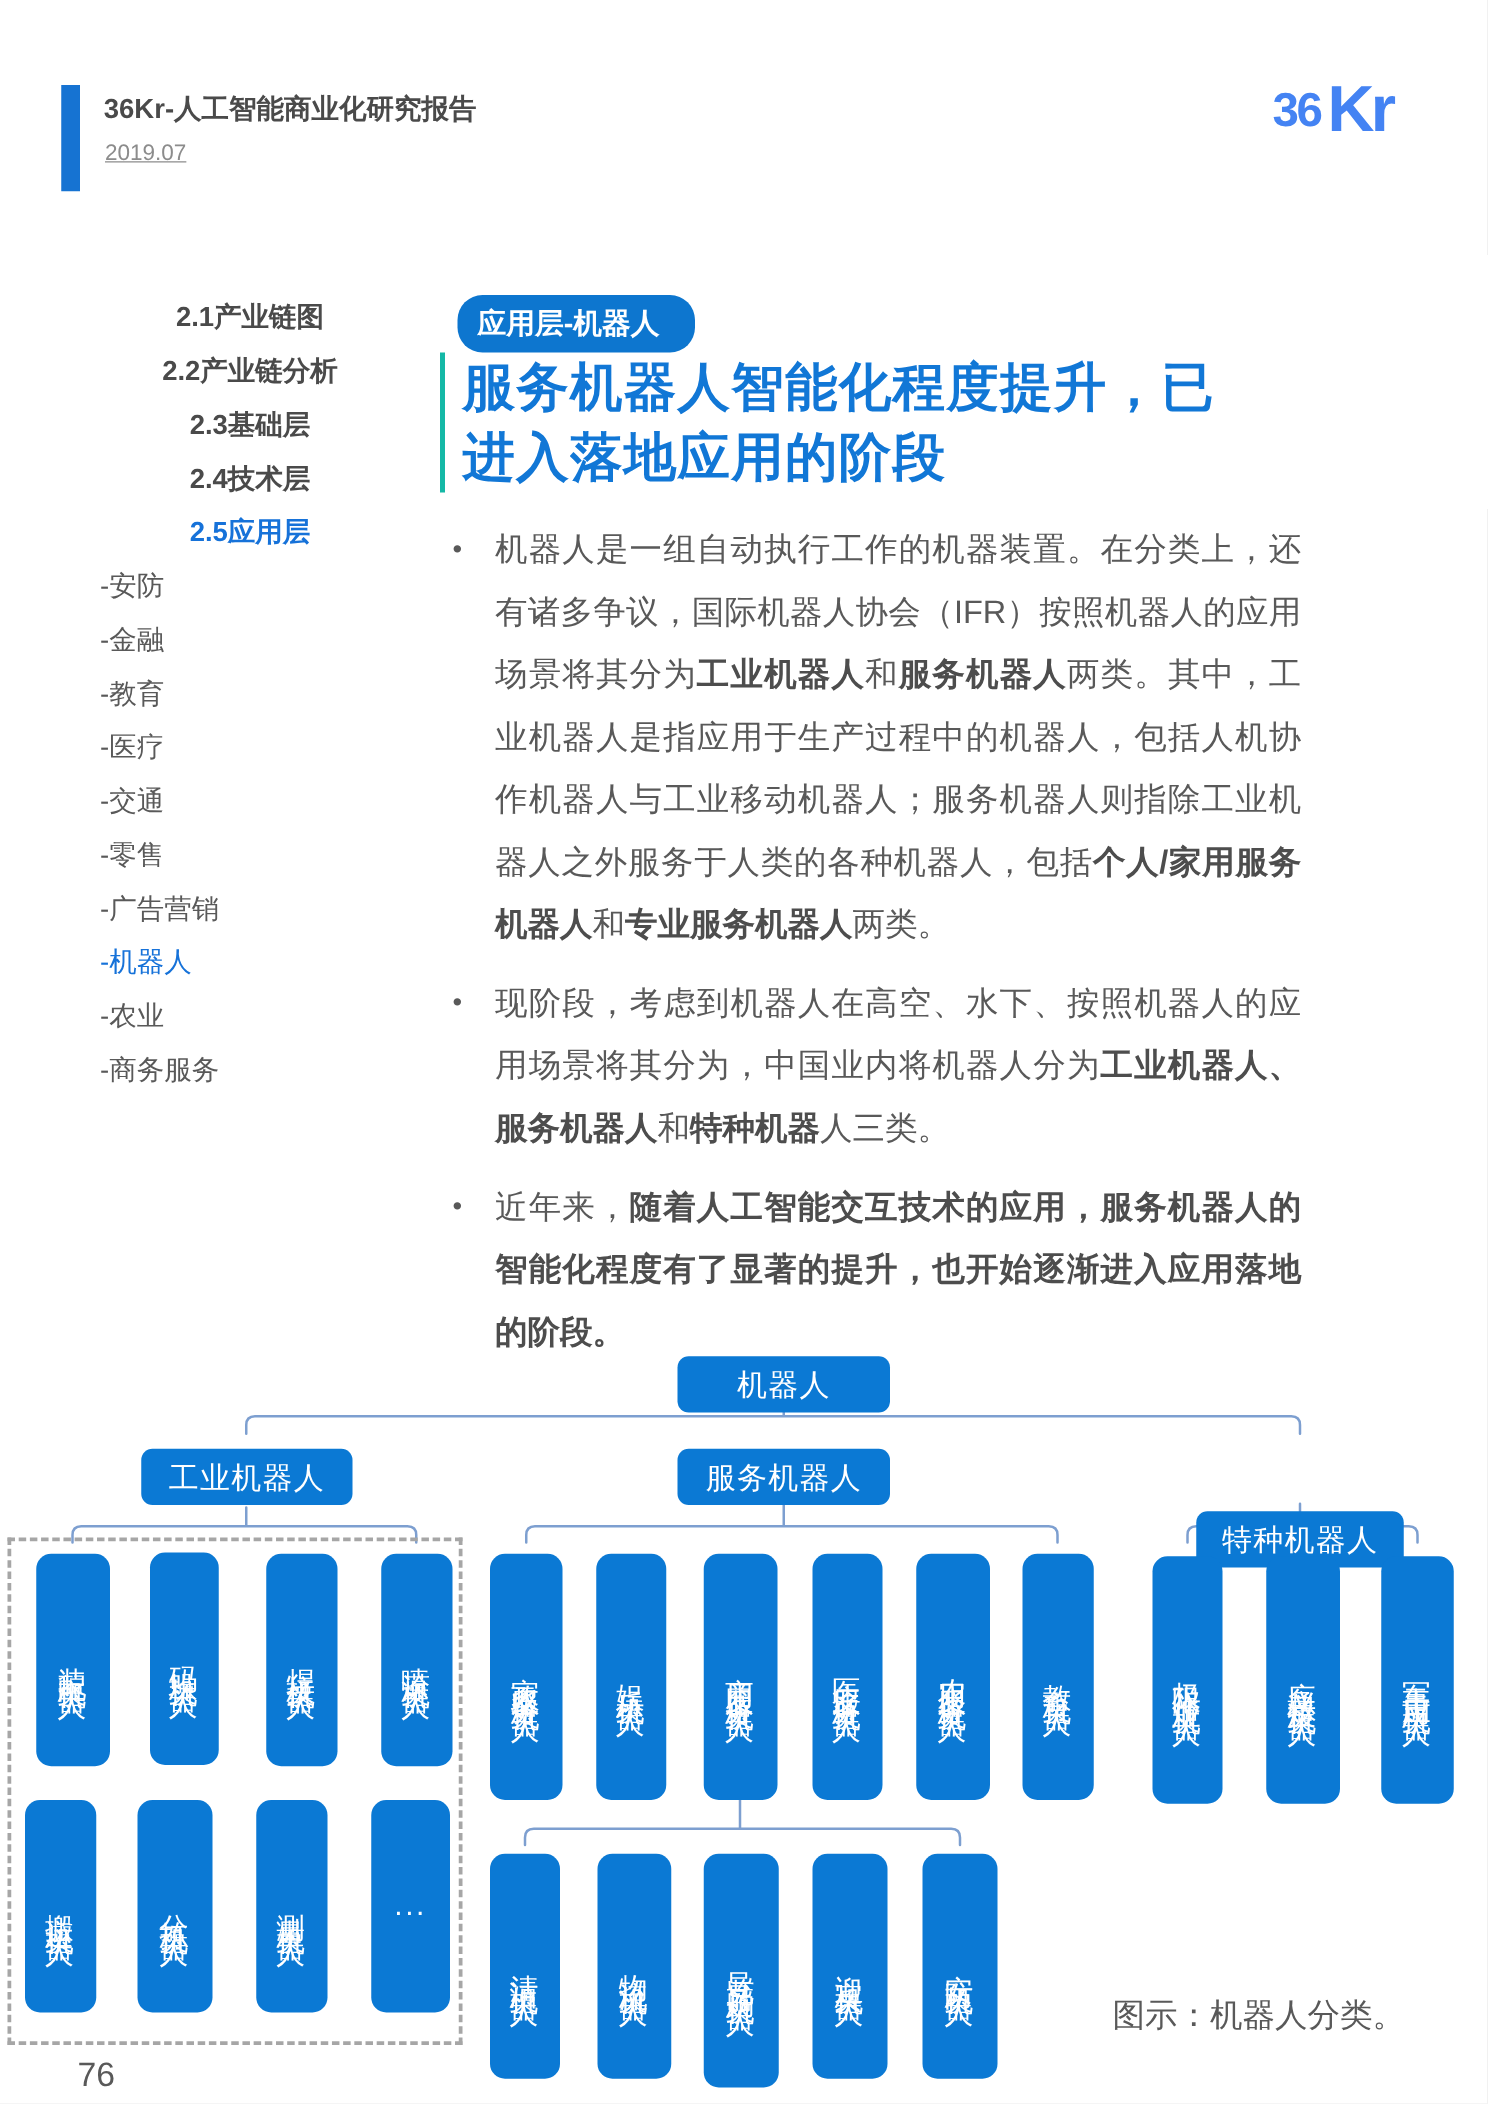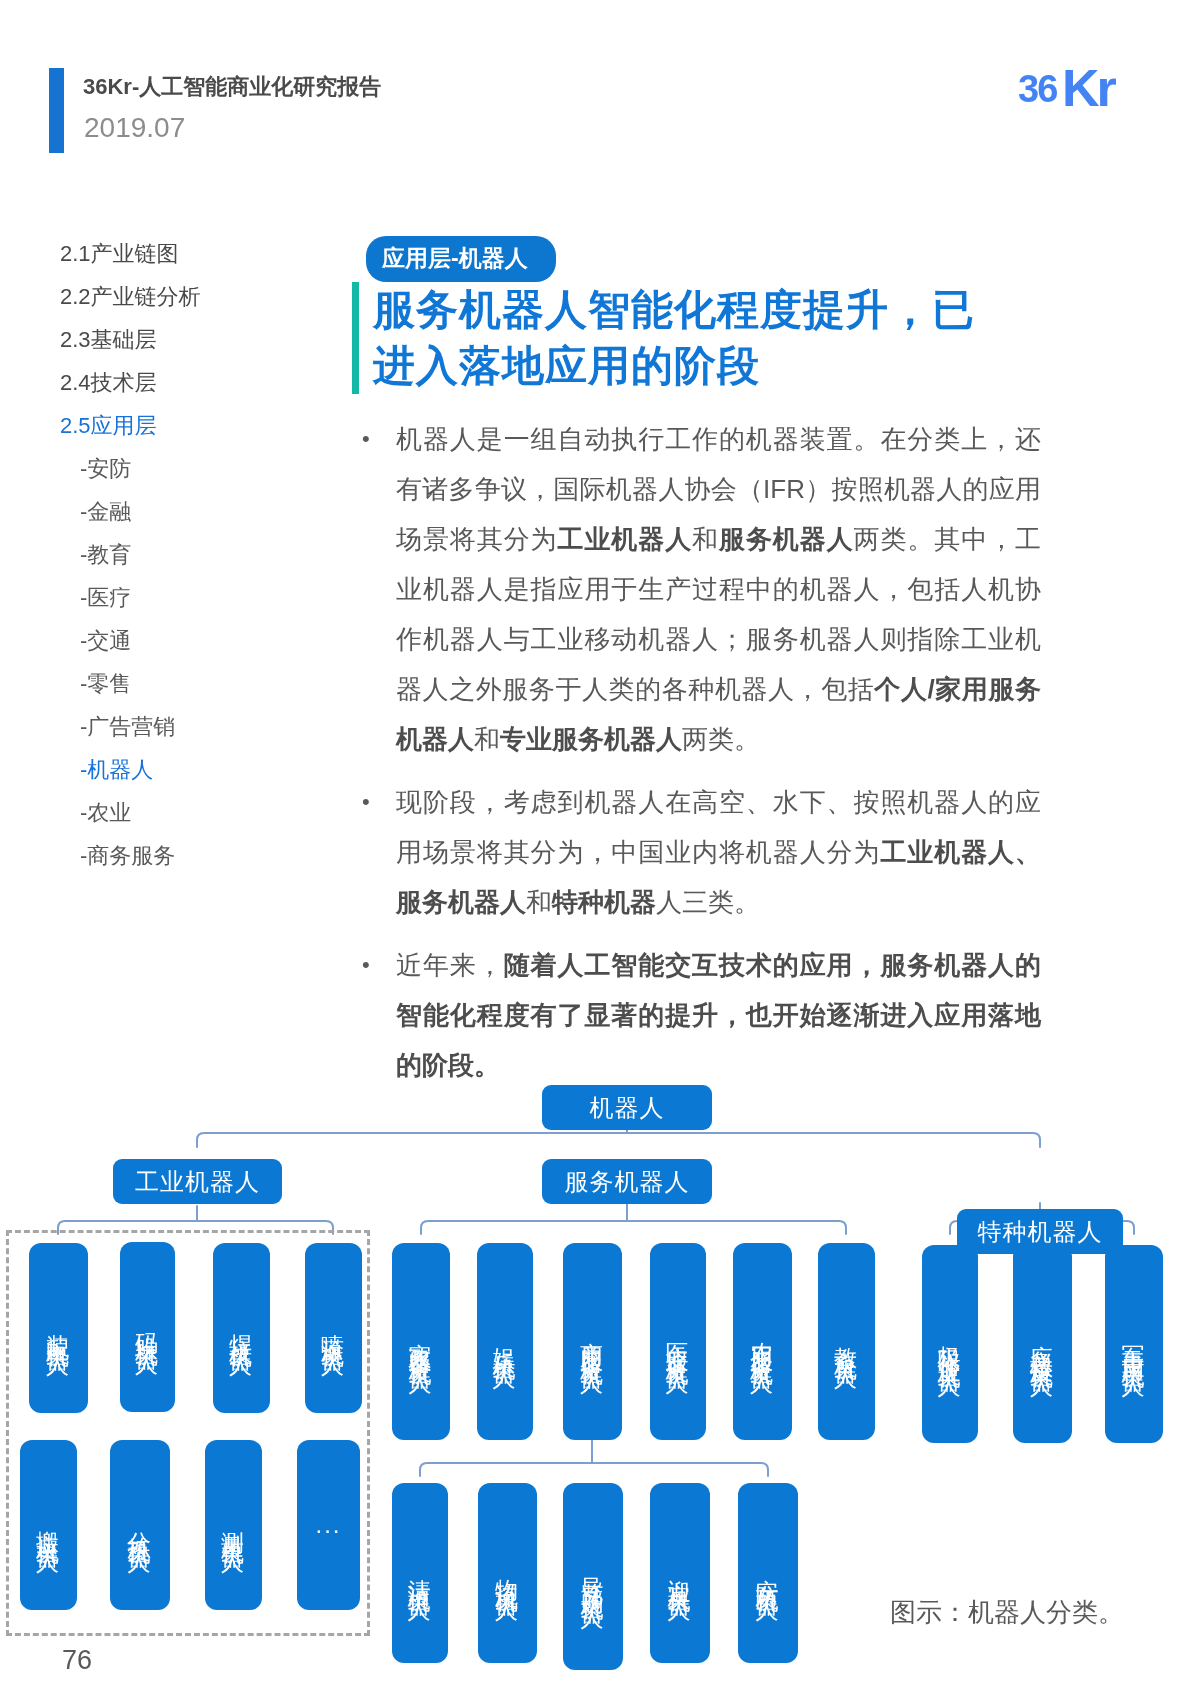--- a/index.html
+++ b/index.html
@@ -3,33 +3,33 @@
 <meta charset="utf-8">
 <style>
   html,body{margin:0;padding:0;background:#e8e8e8;}
   .page{
     position:relative;width:1190px;height:1683px;background:#ffffff;
     font-family:"Liberation Sans","DejaVu Sans",sans-serif;overflow:hidden;margin:0 auto;
   }
   
   .hdr-bar{position:absolute;left:49px;top:68px;width:15px;height:85px;background:#1673d2;}
   .hdr-title{position:absolute;left:83px;top:72px;font-size:22px;font-weight:bold;color:#4a4a4a;}
-  .hdr-date{position:absolute;left:84px;top:112px;font-size:28px;color:#8c8c8c;}
+  .hdr-date{position:absolute;left:84px;top:112px;font-size:18px;color:#8c8c8c;text-decoration:underline;}
   .logo{position:absolute;left:1000px;top:58px;width:150px;height:90px;color:#4483f3;}
   .logo .p1{position:absolute;left:18px;top:10px;font-size:38px;font-weight:bold;letter-spacing:-2px;}
   .logo .p2{position:absolute;left:62px;top:0px;font-size:52px;font-weight:bold;letter-spacing:-3px;}
   
   .sidebar{position:absolute;left:60px;top:232px;width:280px;}
-  .sb-item{font-size:22px;font-weight:normal;color:#4a4a4a;line-height:43px;height:43px;cursor:pointer;}
+  .sb-item{font-size:22px;font-weight:bold;color:#4a4a4a;line-height:43px;height:43px;cursor:pointer;text-align:center;}
   .sb-sub{font-size:22px;color:#595959;line-height:43px;height:43px;padding-left:20px;cursor:pointer;}
   .sb-item.active,.sb-sub.active{color:#1672d9;}
   
   .tag{position:absolute;left:366px;top:236px;background:#0d76cf;color:#ffffff;
        font-size:23px;font-weight:bold;padding:7px 28px 8px 16px;border-radius:20px;}
-  .title{position:absolute;left:352px;top:282px;border-left:7px solid #14b8a6;padding-left:14px;
+  .title{position:absolute;left:352px;top:282px;border-left:4px solid #14b8a6;padding-left:14px;
          color:#1177d6;font-size:42px;font-weight:bold;line-height:56px;letter-spacing:1px;}
   .bullets{position:absolute;left:360px;top:414px;width:680px;}
   .bullet{position:relative;padding-left:36px;margin-bottom:13px;font-size:26px;line-height:50px;
           color:#595959;text-align:justify;width:645px;}
   .bullet .marker{position:absolute;left:2px;top:0;font-size:22px;color:#595959;}
   .bullet .bold{font-weight:bold;color:#4d4d4d;}
   
   .connector-svg{position:absolute;left:0;top:0;width:1190px;height:1683px;pointer-events:none;}
   .dashed-box{position:absolute;left:6px;top:1230px;width:358px;height:400px;border:3px dashed #a6a6a6;}
   .node{position:absolute;background:#0b79d4;color:#ffffff;border-radius:9px;

